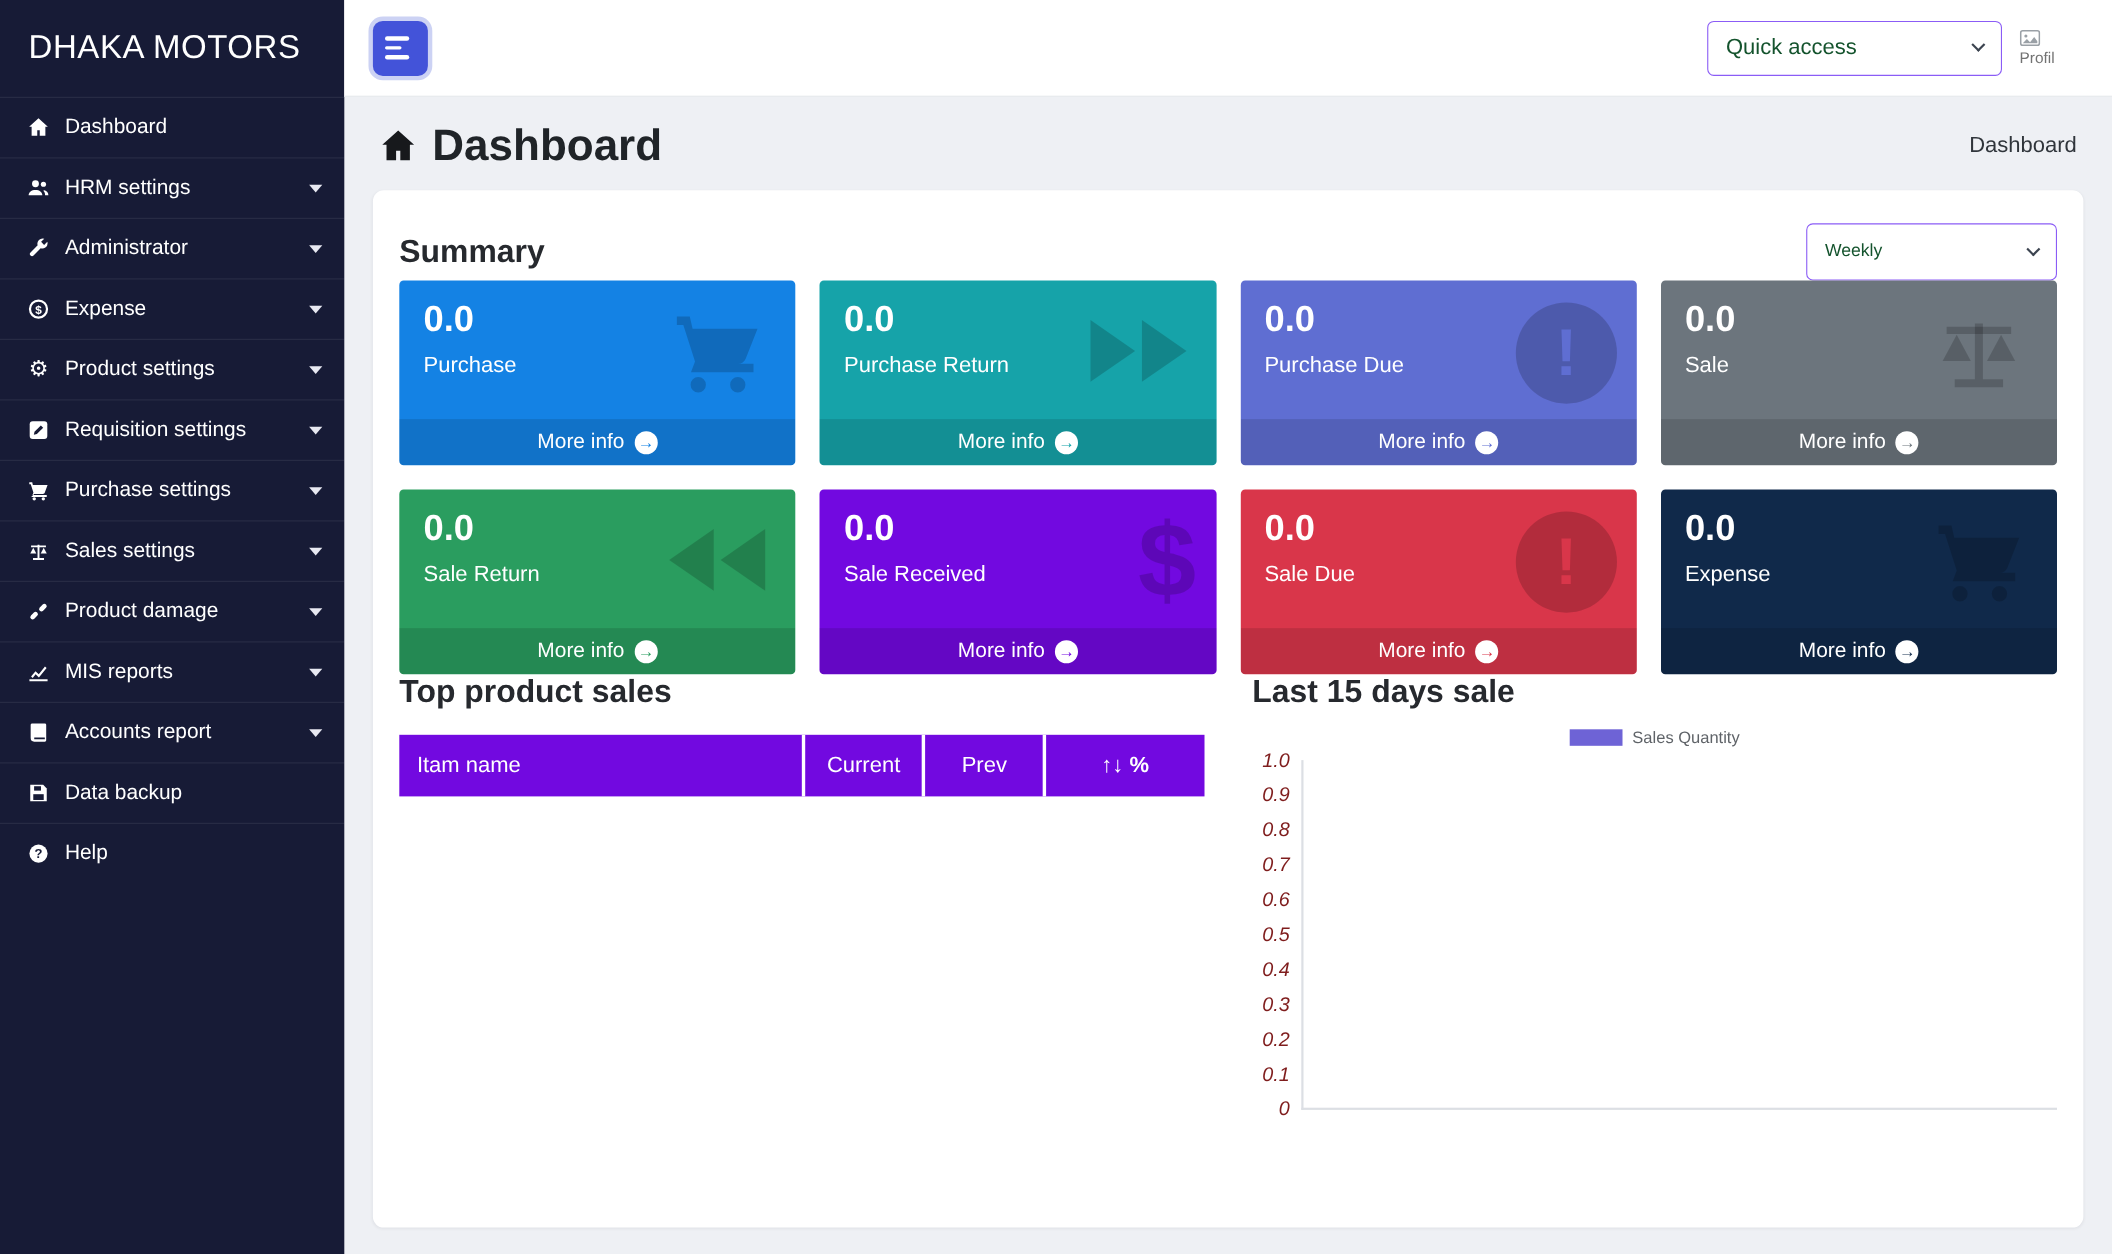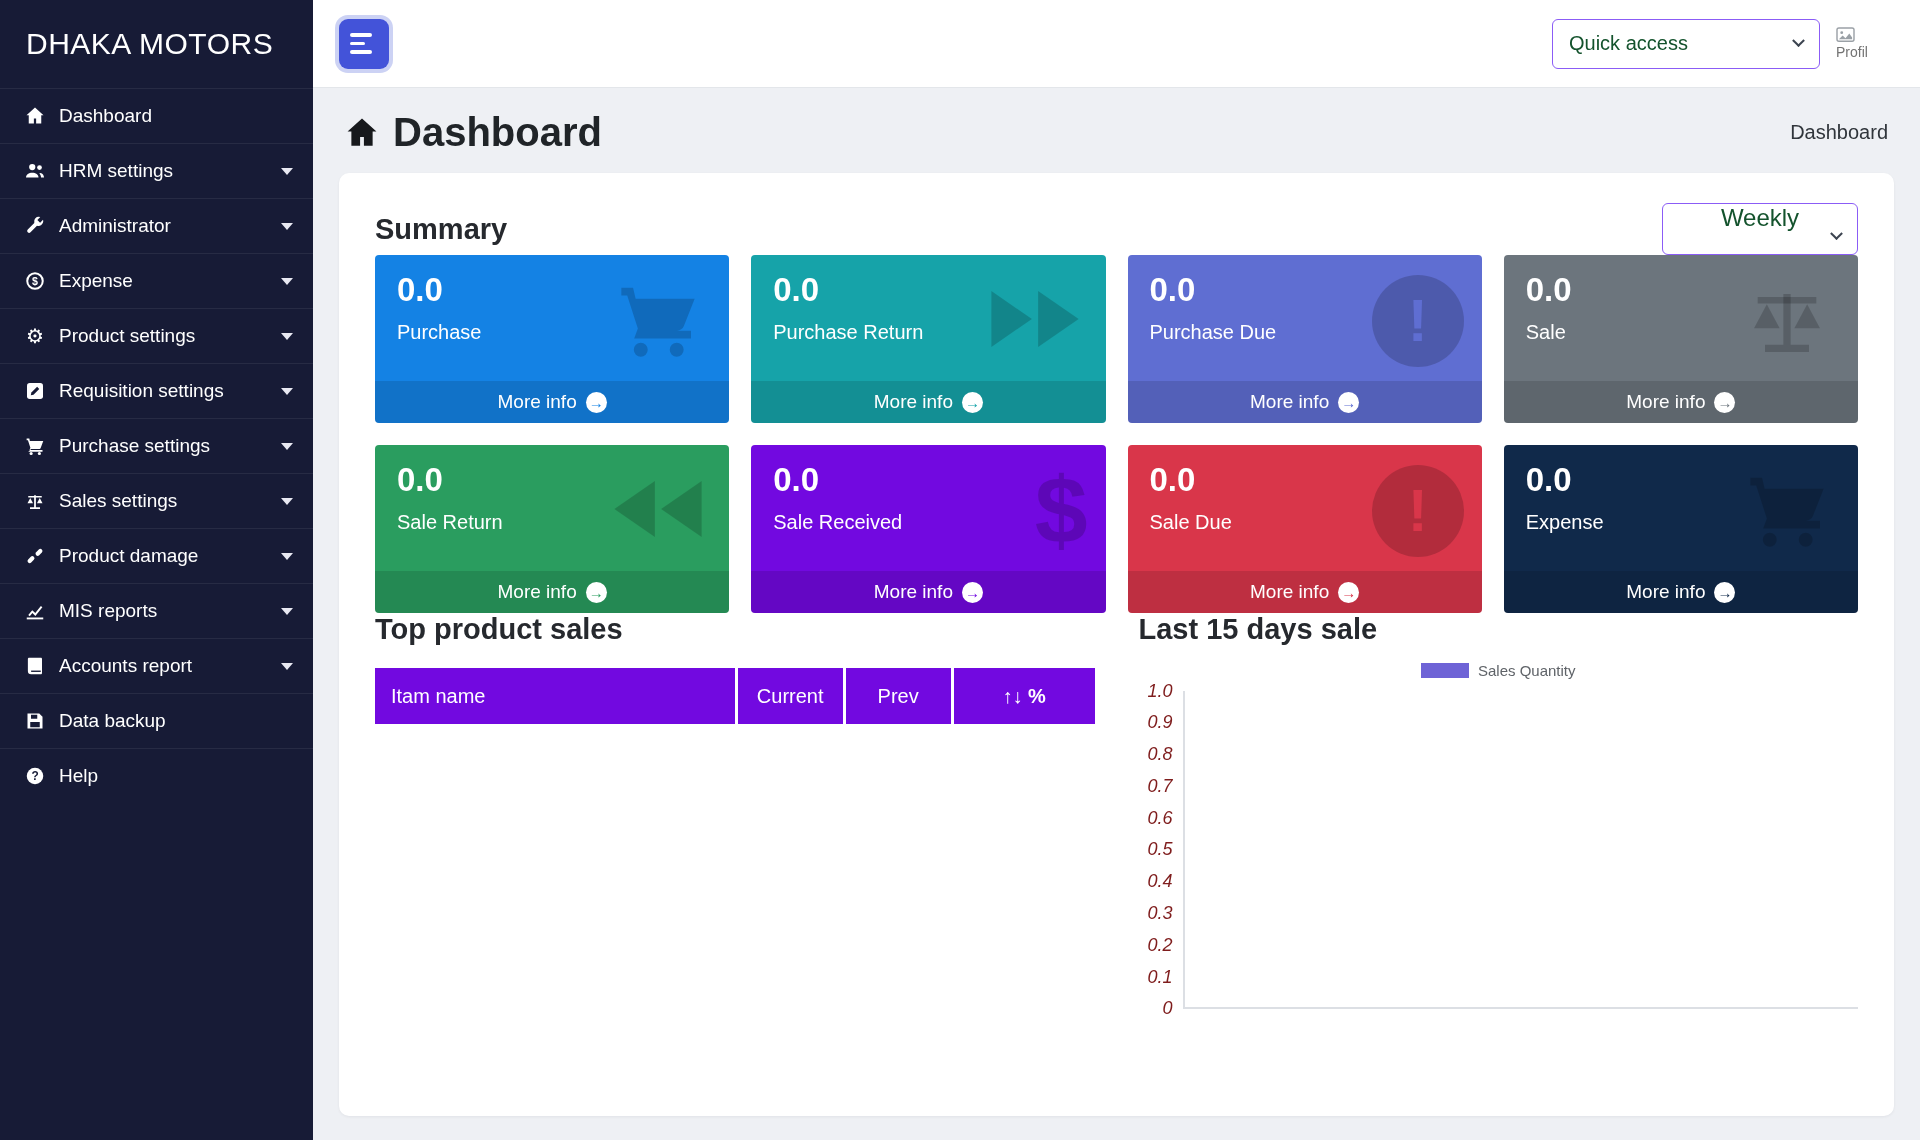--- a/index.html
+++ b/index.html
@@ -35,34 +35,34 @@
                gap:5px; padding-left:11px; }
   .hamburger i { display:block; height:3.4px; border-radius:2px; background:#fff; }
   .hb1 { width:22px; } .hb2 { width:15px; } .hb3 { width:22px; }
 
   .topbar-right { margin-left:auto; display:flex; align-items:center; gap:16px; }
   .select { background:#fff; border:1px solid #8b5cf6; border-radius:6px;
             display:flex; align-items:center; padding:0 16px; color:#14532d; cursor:pointer; }
   .chev { width:9px; height:9px; border-right:2px solid #3c4450; border-bottom:2px solid #3c4450;
           transform:rotate(45deg) translate(-2px,-2px); margin-left:auto; }
   .quick { width:268px; height:50px; font-size:20px; }
-  .weekly { width:196px; height:52px; font-size:24px;flex-direction:column; }
+  .weekly { width:228px; height:52px; font-size:16px; }
 
   .profile { width:58px; display:flex; flex-direction:column; align-items:flex-start;
              font-size:14px; color:#737373; line-height:1.15; cursor:pointer; }
   .profile svg { width:19px; height:17px; }
 
   
   .page-header { display:flex; align-items:center; padding:22px 32px 16px; }
   .home-big svg { width:34px; height:34px; fill:#17191c; display:block; }
   .page-title { font-size:40px; font-weight:700; color:#202428; margin:0 0 0 14px; }
   .breadcrumb { margin-left:auto; font-size:20px; color:#30353b; cursor:pointer; }
 
   
-  .panel { background:#fff; border-radius:10px; margin:2px 26px 24px; padding:30px 36px;
+  .panel { background:#fff; border-radius:10px; margin:2px 26px 24px; padding:30px 24px;
            flex:1; box-shadow:0 1px 3px rgba(20,20,40,.06); }
 
   .summary-row { display:flex; align-items:center; justify-content:space-between; }
   .h2-title { font-size:29px; font-weight:600; color:#26292e; margin:0; }
 
   .cards { display:grid; grid-template-columns:repeat(4,1fr); gap:22px; }
   .card { position:relative; height:168px; border-radius:4px; color:#fff; overflow:hidden;
           background:var(--cc); }
   .c1 { --cc:#1482e4; } .c2 { --cc:#16a3a9; } .c3 { --cc:#5f6ed2; } .c4 { --cc:#6c757d; }
   .c5 { --cc:#2a9d5f; } .c6 { --cc:#7209e0; } .c7 { --cc:#d9364a; } .c8 { --cc:#10294a; }

